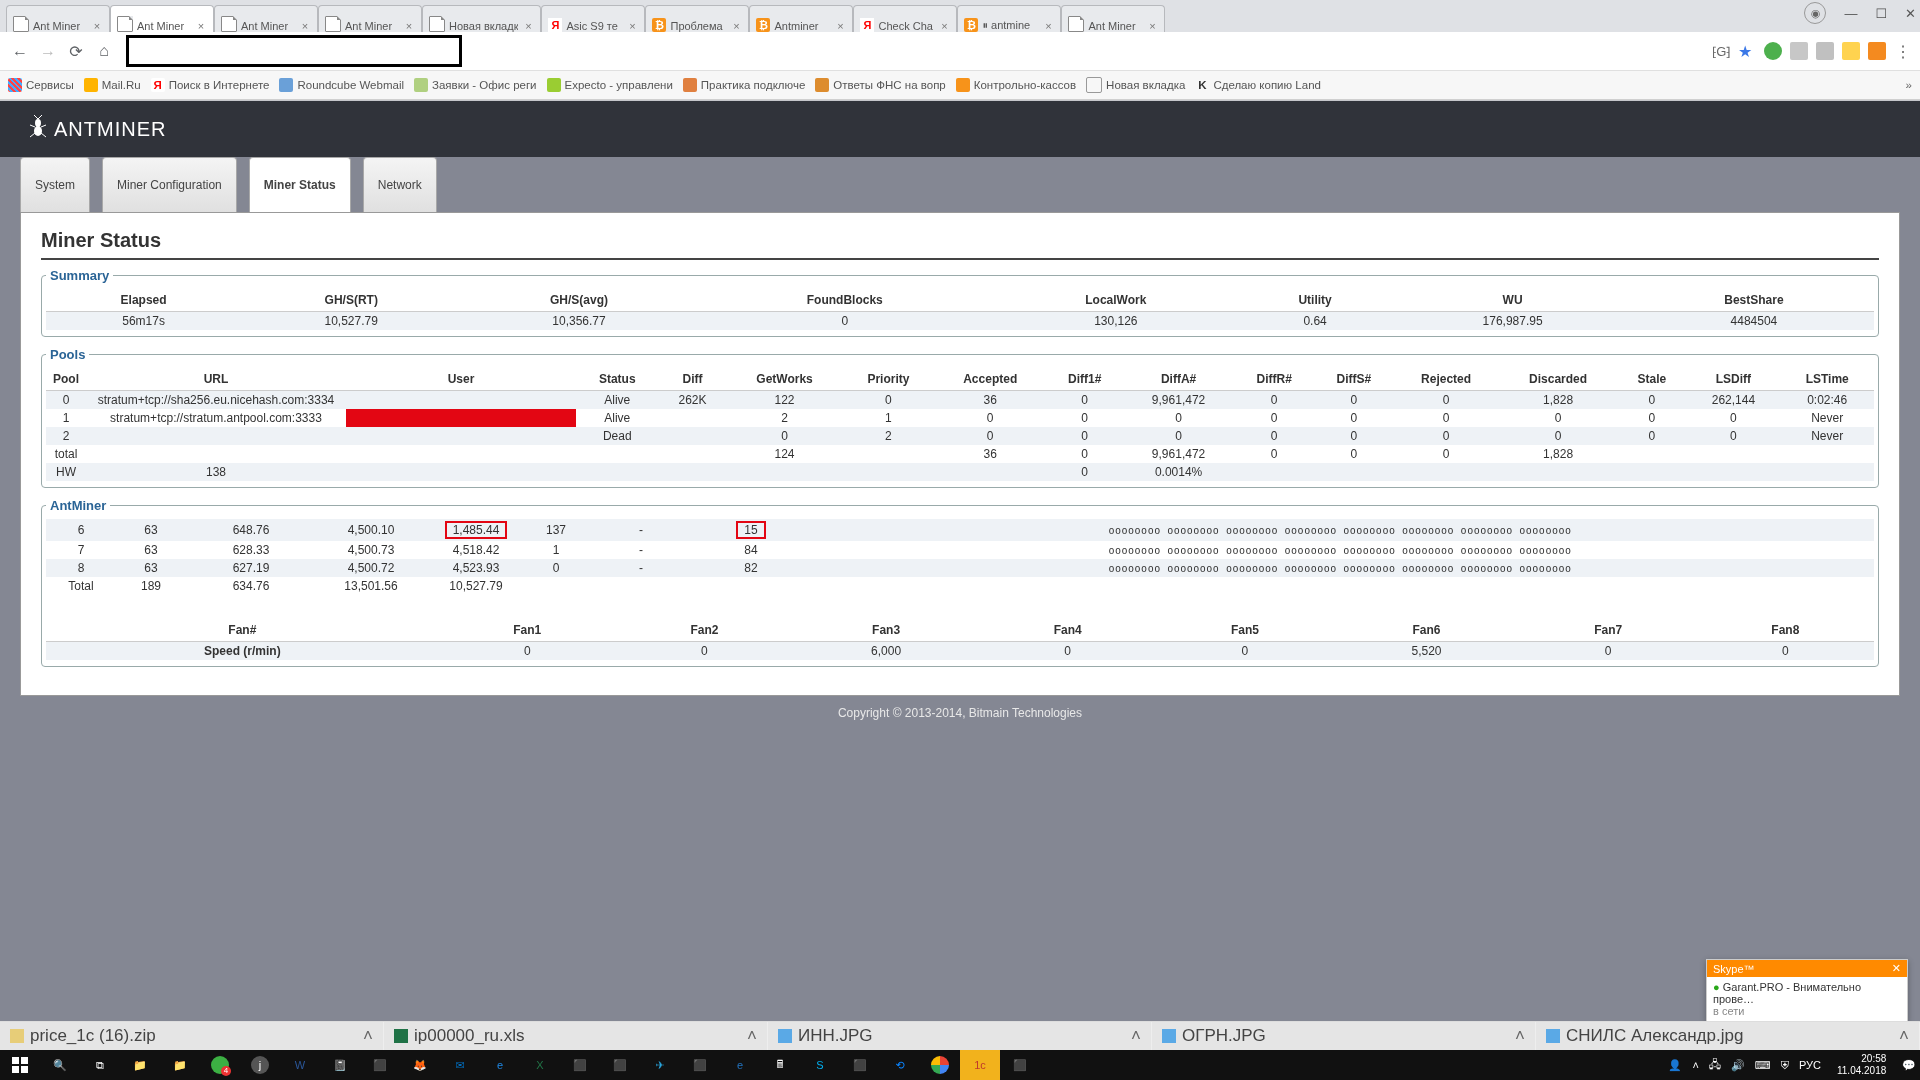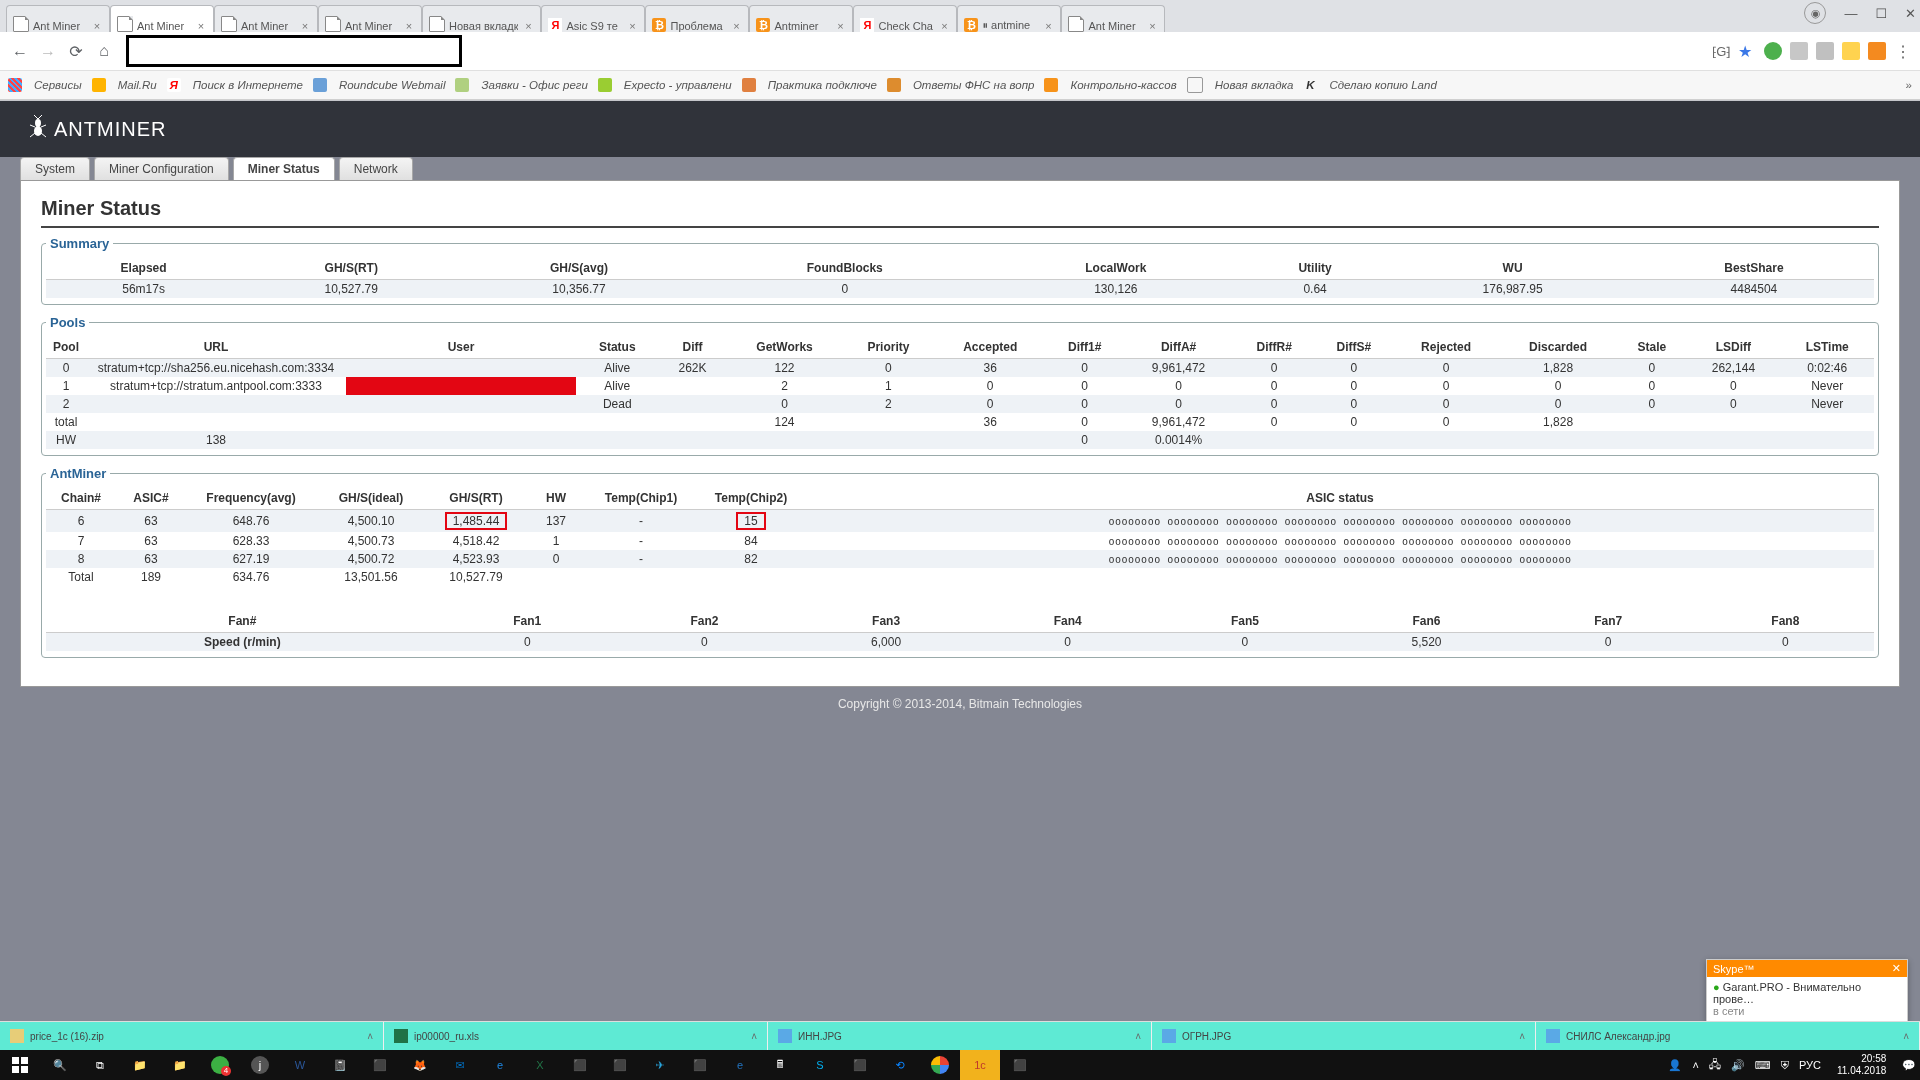--- a/index.html
+++ b/index.html
@@ -18,50 +18,50 @@
   .win-controls{position:absolute;right:4px;top:2px;display:flex;gap:18px;align-items:center;color:#555;font-size:13px;}
   .avatar{width:20px;height:20px;border:1px solid #999;border-radius:50%;display:flex;align-items:center;justify-content:center;font-size:11px;color:#666;}
   .addr-row{display:flex;align-items:center;height:30px;padding:4px 8px;background:#fff;}
   .nav-btn{width:24px;height:24px;display:flex;align-items:center;justify-content:center;color:#606367;font-size:16px;margin-right:4px;}
   .url-bar{flex:1;height:26px;border:3px solid #000;background:#fff;margin:0 6px;max-width:330px;}
   .addr-spacer{flex:1;}
   .addr-icons{display:flex;align-items:center;gap:8px;margin-left:auto;}
   .addr-icons span{width:18px;height:18px;display:inline-block;}
   .star{color:#3b78e7;font-size:16px;}
   .bookmarks-row{display:flex;align-items:center;height:28px;padding:0 8px;background:#f7f7f7;border-top:1px solid #e0e0e0;border-bottom:1px solid #d0d0d0;font-size:11.5px;color:#555;gap:10px;overflow:hidden;}
-  .bm{display:flex;align-items:center;gap:12px;white-space:nowrap;font-style:italic;}
+  .bm{display:flex;align-items:center;gap:4px;white-space:nowrap;}
   .bm .bi{width:14px;height:14px;display:inline-block;border-radius:2px;}
   
   .page{background:#848793;height:calc(1080px - 28px - 32px - 38px - 28px - 30px);overflow:hidden;}
   .logo-bar{height:56px;background:#30333a;display:flex;align-items:center;padding:0 28px;}
   .logo{color:#fff;font-size:20px;letter-spacing:1px;font-weight:300;display:flex;align-items:center;}
   .logo svg{margin-right:6px;}
   .nav-tabs{display:flex;padding:0;margin:0 0 0 20px;}
-  .ntab{height:22px;line-height:22px;padding:0 14px;background:linear-gradient(#f4f4f4,#e0e0e0);border:1px solid #a8a8a8;border-bottom:none;border-radius:4px 4px 0 0;margin-right:4px;font-size:12px;color:#444;}
+  .ntab{height:22px;line-height:22px;padding:16px 14px;background:linear-gradient(#f4f4f4,#e0e0e0);border:1px solid #a8a8a8;border-bottom:none;border-radius:4px 4px 0 0;margin-right:12px;font-size:12px;color:#444;}
   .ntab.active{background:#fff;font-weight:bold;}
   .panel{background:#fff;margin:0 20px;padding:14px 20px 18px 20px;border:1px solid #999;}
   h1.page-title{font-size:20px;font-weight:bold;color:#333;margin:2px 0 8px 0;border-bottom:2px solid #444;padding-bottom:6px;}
   fieldset{border:1px solid #9aa;border-radius:4px;margin:6px 0 10px 0;padding:6px 4px;}
   legend{color:#2a6496;font-weight:bold;padding:0 4px;font-size:13px;}
   table.data{width:100%;border-collapse:collapse;font-size:12px;}
   table.data th{background:#fff;font-weight:bold;color:#333;padding:4px 6px;text-align:center;border-bottom:1px solid #ccc;}
   table.data td{padding:2px 6px;text-align:center;}
   table.data tr.even td{background:#eef2f6;}
   .red-block{background:#e30613;}
   .red-box{border:2px solid #e30613;display:inline-block;padding:0 6px;}
   .asic-status{font-family:monospace;font-size:10px;letter-spacing:0.5px;white-space:nowrap;}
   .footer{text-align:center;color:#e8e8e8;padding:10px 0;font-size:12px;}
   
   .taskbar{position:fixed;bottom:0;left:0;right:0;height:30px;background:#111;display:flex;align-items:center;color:#fff;font-size:11px;}
   .tb-left{display:flex;align-items:center;height:100%;}
   .tb-left .tb-btn{width:40px;height:100%;display:flex;align-items:center;justify-content:center;}
   .tb-right{margin-left:auto;display:flex;align-items:center;gap:10px;padding-right:4px;}
   .clock{text-align:right;line-height:12px;font-size:10px;padding:2px 6px;}
   
-  .running-bar{position:fixed;bottom:30px;left:0;right:0;height:28px;background:#5eead4;border-top:1px solid #ddd;display:flex;align-items:center;font-size:10px;color:#444;}
+  .running-bar{position:fixed;bottom:30px;left:0;right:0;height:28px;background:#e5e5e5;border-top:1px solid #ddd;display:flex;align-items:center;font-size:17px;color:#444;}
   .run-item{flex:1;display:flex;align-items:center;padding:0 10px;border-right:1px solid #eee;height:100%;}
   .run-item .ri-icon{width:14px;height:14px;margin-right:6px;display:inline-block;}
   .run-item .chev{margin-left:auto;color:#666;}
   
   .skype-toast{position:fixed;right:12px;bottom:58px;width:200px;background:#fff;border:1px solid #ccc;box-shadow:0 2px 6px rgba(0,0,0,.3);font-size:11px;}
   .skype-toast .hdr{background:#ff8a00;color:#fff;padding:2px 6px;display:flex;align-items:center;justify-content:space-between;}
   .skype-toast .body{padding:4px 6px;}
   .green-dot{color:#2aa81a;}
 </style>
 </head>
@@ -400,31 +400,20 @@
             <col style="width:70px">
             <col style="width:130px">
             <col style="width:110px">
             <col style="width:100px">
             <col style="width:60px">
             <col style="width:110px">
             <col style="width:110px">
             <col>
           </colgroup>
         <tbody>
-            <tr>
-          <th>Chain#</th>
-              <th>ASIC#</th>
-              <th>Frequency(avg)</th>
-              <th>GH/S(ideal)</th>
-              <th>GH/S(RT)</th>
-              <th>HW</th>
-              <th>Temp(Chip1)</th>
-              <th>Temp(Chip2)</th>
-              <th>ASIC status</th>
-        </tr>
         <tr class="even">
               <td>6</td>
               <td>63</td>
               <td>648.76</td>
               <td>4,500.10</td>
               <td><span class="red-box">1,485.44</span></td>
               <td>137</td>
               <td>-</td>
               <td><span class="red-box">15</span></td>
               <td class="asic-status">oooooooo oooooooo oooooooo oooooooo oooooooo oooooooo oooooooo oooooooo</td>

